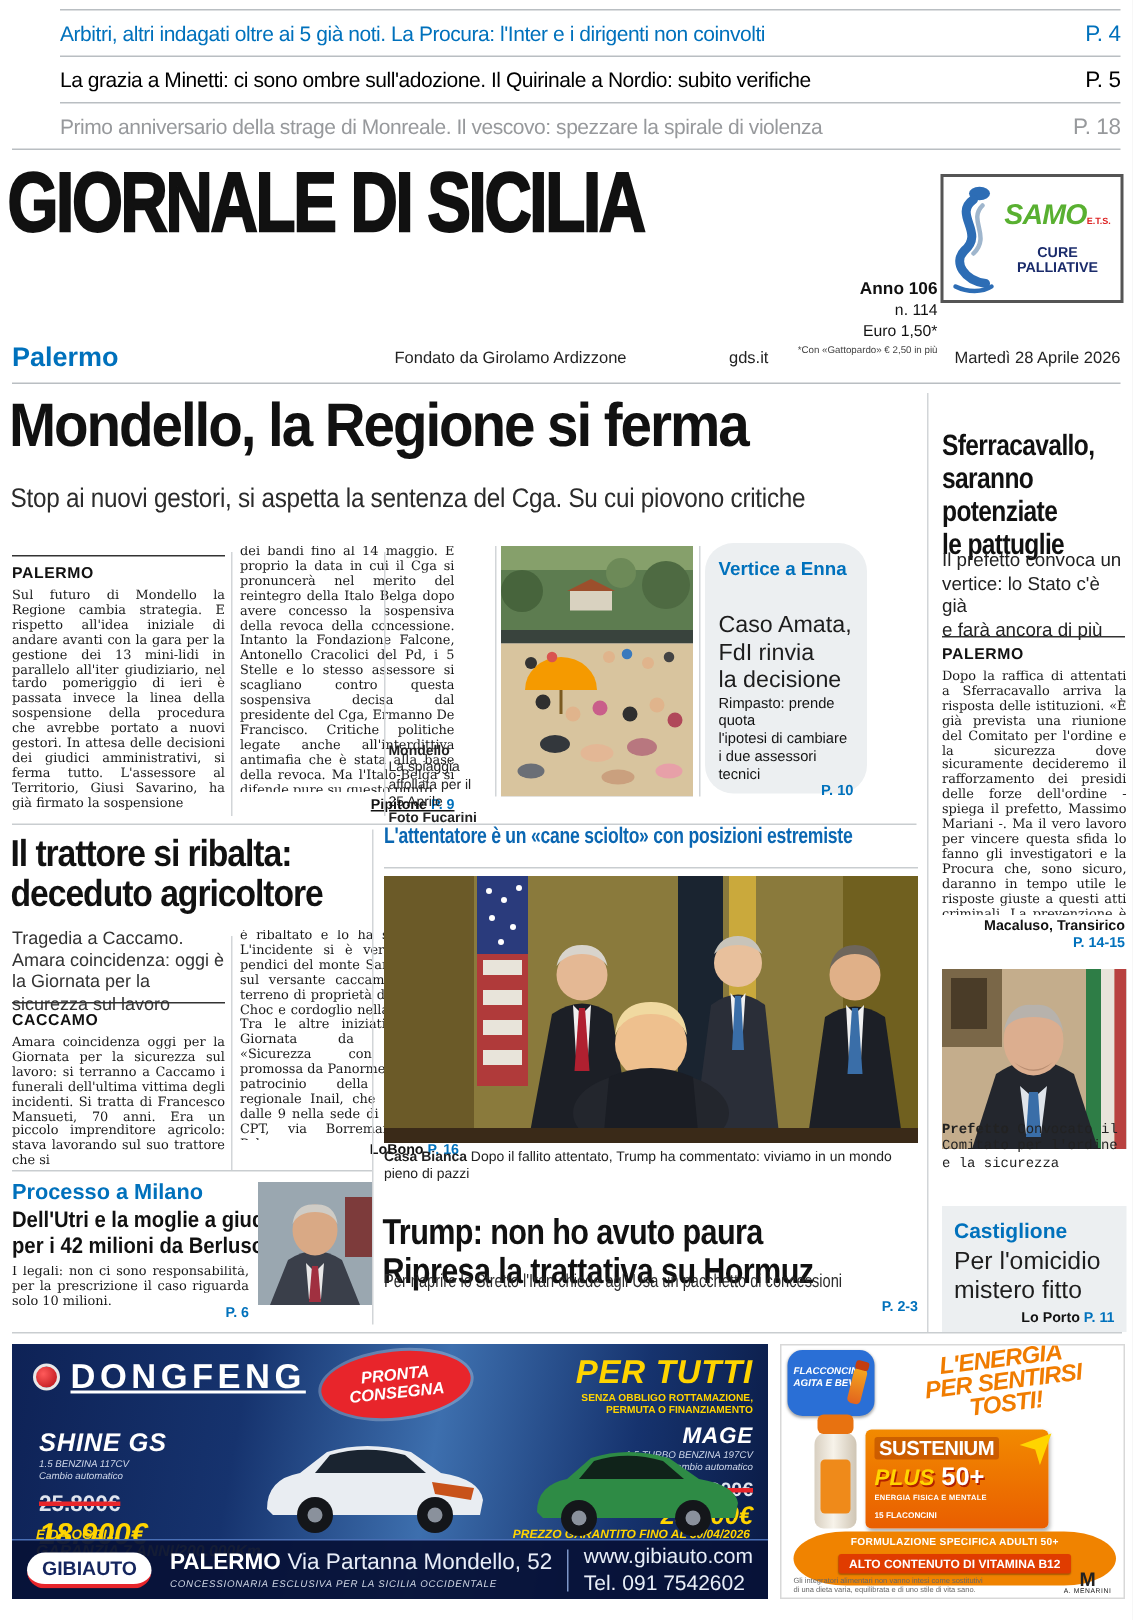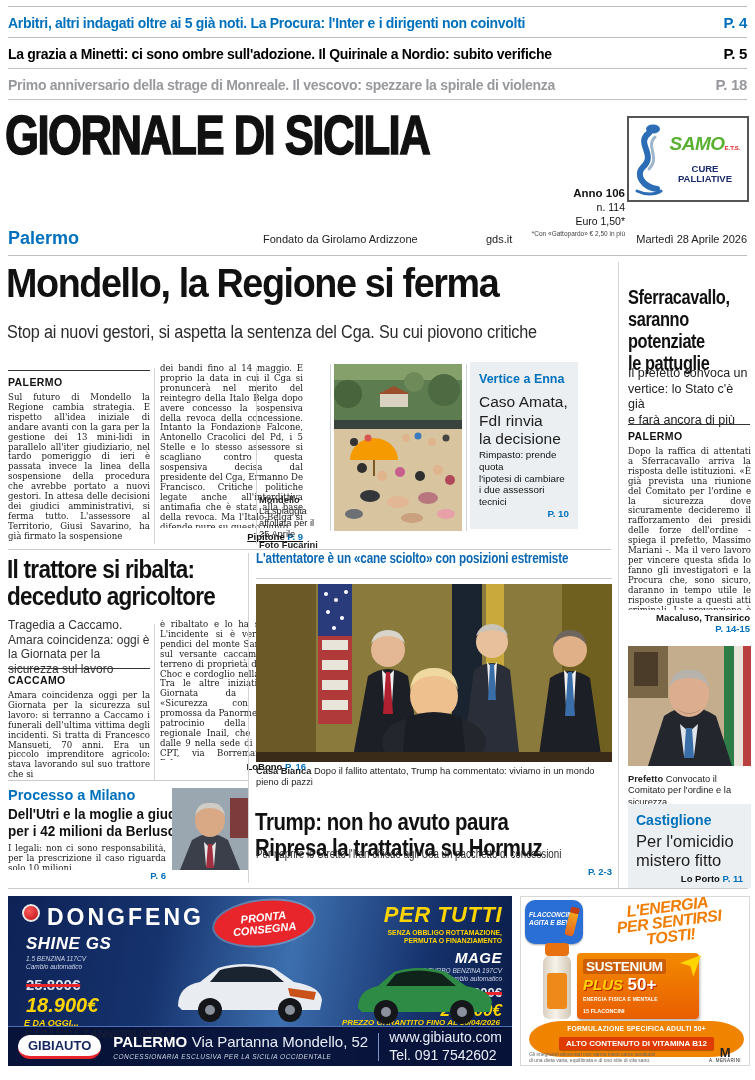--- a/index.html
+++ b/index.html
@@ -8,21 +8,21 @@
   .abs{position:absolute;}
   .cond{display:inline-block;transform-origin:0 0;white-space:nowrap;}
   .pg{color:#0071bc;}
   .vr{position:absolute;border-left:1px solid #d2d5d8;width:0;}
   .hr{position:absolute;border-top:1px solid #c9cdd0;height:0;}
 
   
   .strip{position:absolute;left:8px;right:8px;top:6px;border-bottom:1px solid #b9bec2;}
   .strip-row{display:flex;justify-content:space-between;align-items:baseline;
              border-top:1px solid #b9bec2;padding:7px 0 6px;
-             font-size:14px;font-weight:bold;letter-spacing:-0.3px;}
+             font-size:14px;font-weight:normal;letter-spacing:-0.3px;margin-left:32px;}
   .strip-row .sr-page{font-size:15px;flex:0 0 auto;margin-left:10px;}
   .c-blue{color:#0071bc;} .c-black{color:#000000;} .c-gray{color:#97999c;}
 
   
   .mast-title{left:5px;top:102px;font-size:56px;font-weight:bold;letter-spacing:-2px;
               -webkit-text-stroke:1.5px #111;}
   .logo-box{left:627px;top:116px;width:122px;height:86px;border:2px solid #555;background:#fff;
             display:flex;align-items:center;padding:2px;box-sizing:border-box;}
   .logo-text{flex:1;text-align:center;line-height:1.05;}
   .logo-name{font-size:19px;font-weight:bold;font-style:italic;color:#59b031;letter-spacing:-0.5px;}
@@ -44,21 +44,21 @@
          color:#1a1a1a;overflow:hidden;}
   .byline{font-size:9.5px;font-weight:bold;text-align:right;}
   .caption{font-size:9.3px;line-height:11.3px;color:#222;}
   .caption b{font-weight:bold;}
 
   
   .lead-headline{left:6px;top:260px;font-size:41px;font-weight:bold;letter-spacing:-1.5px;}
   .lead-subhead{left:7px;top:322px;font-size:18px;color:#2b2b2b;letter-spacing:-0.2px;}
   .graybox{background:#eceff1;box-sizing:border-box;display:flex;flex-direction:column;}
   .vb-kicker{color:#0071bc;font-weight:bold;font-size:12.5px;}
-  .vb-headline{font-size:15.5px;line-height:18.5px;color:#1d1d1d;margin-top:7px;white-space:pre-line;}
+  .vb-headline{font-size:15.5px;line-height:18.5px;color:#1d1d1d;margin-top:22px;white-space:pre-line;}
   .vb-dek{font-size:9.8px;line-height:11.8px;margin-top:auto;white-space:pre-line;}
   .vb-page{text-align:right;font-weight:bold;font-size:9.8px;}
 
   
   .rail-headline{left:628px;top:264px;font-size:19.5px;line-height:22px;font-weight:bold;
                  letter-spacing:-0.5px;white-space:pre-line;}
   .rail-subhead{left:628px;top:366px;width:122px;font-size:12.5px;line-height:15.5px;color:#222;
                 white-space:pre-line;}
   .cast-headline{font-size:16.5px;line-height:18.5px;color:#1d1d1d;margin-top:4px;white-space:pre-line;}
 
@@ -79,30 +79,30 @@
   .trump-subhead{left:256px;top:847px;font-size:12.5px;color:#2b2b2b;}
 
   
   .photo{overflow:hidden;background:#ccc;}
   .photo svg{display:block;width:100%;height:100%;}
 
   
   .ad-df{left:8px;top:896px;width:504px;height:170px;
          background:linear-gradient(100deg,#0e2256 0%,#16336e 30%,#3d6fae 55%,#16336e 80%,#0a1a44 100%);
          color:#fff;overflow:hidden;}
-  .df-brandrow{position:absolute;left:14px;top:8px;display:flex;align-items:flex-start;}
+  .df-brandrow{position:absolute;left:14px;top:8px;display:flex;align-items:center;text-decoration:underline;}
   .df-logo{width:18px;height:18px;border-radius:50%;background:radial-gradient(circle at 35% 35%,#ff5a5a,#b50e14);
            margin-right:7px;border:2px solid #e8e8e8;box-sizing:border-box;}
   .df-brand{font-size:23px;font-weight:bold;letter-spacing:3px;}
   .df-badge{position:absolute;left:206px;top:5px;width:100px;height:44px;background:#e8252b;border-radius:50%;
             display:flex;align-items:center;justify-content:center;text-align:center;
             font-size:11px;font-weight:bold;font-style:italic;line-height:12px;transform:rotate(-6deg);
             white-space:pre-line;box-shadow:0 0 0 2px rgba(255,255,255,.25);}
   .df-left{position:absolute;left:18px;top:38px;}
-  .df-model{font-size:17px;font-weight:bold;font-style:italic;letter-spacing:.5px;}
+  .df-model{font-size:17px;font-weight:bold;font-style:italic;letter-spacing:.5px;margin-top:18px;}
   .df-spec{font-size:6.5px;color:#cfd8ea;font-style:italic;margin-top:1px;}
   .df-old{font-size:15px;font-weight:bold;color:#dfe4ee;text-decoration:line-through;
           text-decoration-color:#e8252b;text-decoration-thickness:2.5px;margin-top:6px;}
   .df-new{font-size:20px;font-weight:bold;color:#ffd400;font-style:italic;margin-top:1px;}
   .df-promo{position:absolute;left:16px;top:122px;color:#ffd400;font-weight:bold;font-style:italic;}
   .df-promo1{font-size:9px;} .df-promo2{font-size:10.5px;}
   .df-right{position:absolute;right:10px;top:6px;text-align:right;}
   .df-pertutti{font-size:22px;font-weight:bold;font-style:italic;color:#ffd400;letter-spacing:.5px;text-align:right;}
   .df-rsub{font-size:6.8px;font-weight:bold;color:#ffd400;white-space:pre-line;line-height:8px;margin-top:1px;}
   .df-guar{position:absolute;right:12px;top:122px;font-size:8px;font-weight:bold;font-style:italic;color:#ffd400;}
@@ -249,21 +249,21 @@
       <circle cx="104" cy="106" r="5" fill="#e0b48c"></circle>
         <circle cx="116" cy="116" r="5" fill="#b0485a"></circle>
       <ellipse cx="36" cy="132" rx="10" ry="6" fill="#33373c"></ellipse>
       <ellipse cx="64" cy="138" rx="11" ry="6" fill="#e3b795"></ellipse>
       <ellipse cx="94" cy="134" rx="10" ry="6" fill="#b8777f"></ellipse>
       <ellipse cx="20" cy="150" rx="9" ry="5" fill="#6b6f76"></ellipse>
       <ellipse cx="78" cy="154" rx="11" ry="5" fill="#caa07e"></ellipse>
       <ellipse cx="112" cy="150" rx="9" ry="5" fill="#e7a0a8"></ellipse>
     </svg>
   </div>
-  <div class="abs graybox" style="left:470px;top:362px;width:108px;height:167px;padding:10px 9px;">
+  <div class="abs graybox" style="left:470px;top:362px;width:108px;height:167px;padding:10px 9px;border-radius:19px;">
     <div class="vb-kicker">Vertice a Enna</div>
     <div class="vb-headline">Caso Amata,
 FdI rinvia
 la decisione</div>
     <div class="vb-dek">Rimpasto: prende quota
 l'ipotesi di cambiare
 i due assessori tecnici</div>
     <div class="vb-page pg">P. 10</div>
   </div>
 
@@ -297,21 +297,21 @@
       <rect x="106" y="0" width="9" height="120" fill="#e8e4da"></rect>
       <rect x="115" y="0" width="8" height="120" fill="#b8413f"></rect>
       <path d="M20 120 L36 70 Q61 52 88 70 L104 120 Z" fill="#23262d"></path>
       <path d="M52 78 L61 86 L70 78 L66 110 L56 110 Z" fill="#dfe4ea"></path>
       <path d="M58 82 L64 82 L66 112 L56 112 Z" fill="#3a6ea8"></path>
       <ellipse cx="61" cy="48" rx="20" ry="23" fill="#dcae8f"></ellipse>
       <path d="M41 42 Q45 22 61 24 Q77 22 81 42 Q77 32 61 32 Q45 32 41 42 Z" fill="#b7b2ac"></path>
       <path d="M48 62 Q61 72 74 62 Q68 68 61 68 Q54 68 48 62 Z" fill="#b98e72"></path>
     </svg>
   </div>
-  <div class="abs caption" style="left:628px;top:774px;width:122px;">
+  <div class="abs caption" style="left:628px;top:747px;width:122px;font-family:Liberation Mono, monospace;">
     <b>Prefetto</b> <span>Convocato il Comitato per l'ordine e la sicurezza</span>
   </div>
   <div class="abs graybox" style="left:628px;top:804px;width:123px;height:84px;padding:8px;">
     <div class="vb-kicker" style="font-size:14px;">Castiglione</div>
     <div class="cast-headline">Per l'omicidio
 mistero fitto</div>
     <div class="byline" style="margin-top:4px;">
       <span>Lo Porto</span> <span class="pg">P. 11</span>
     </div>
   </div>

